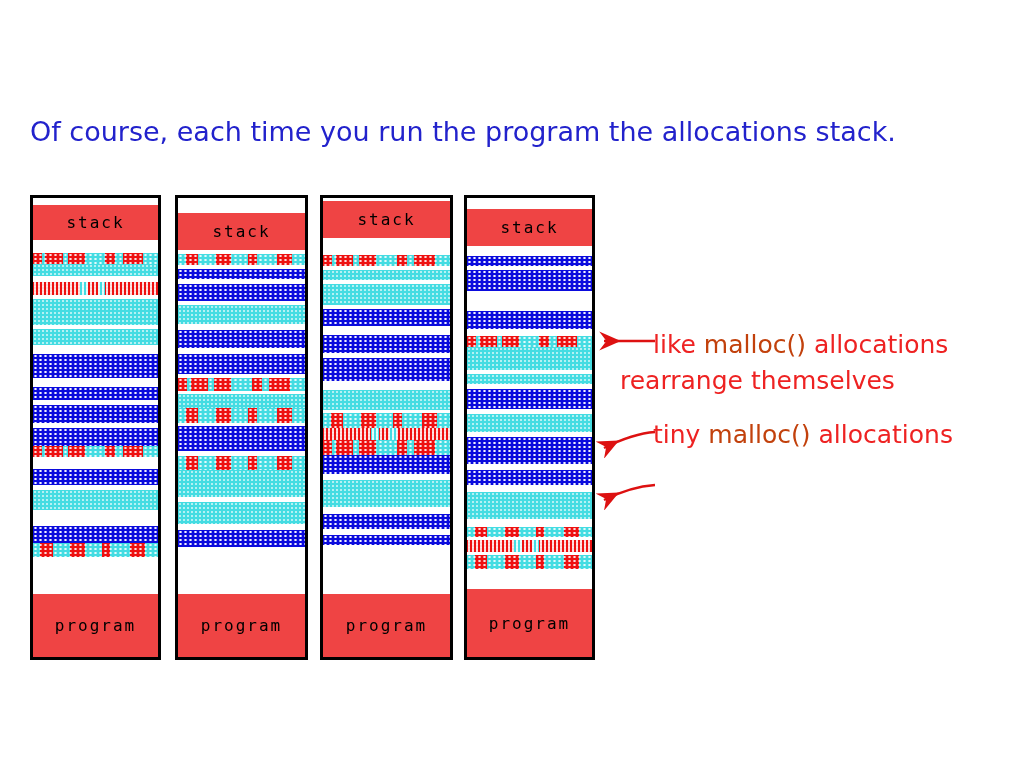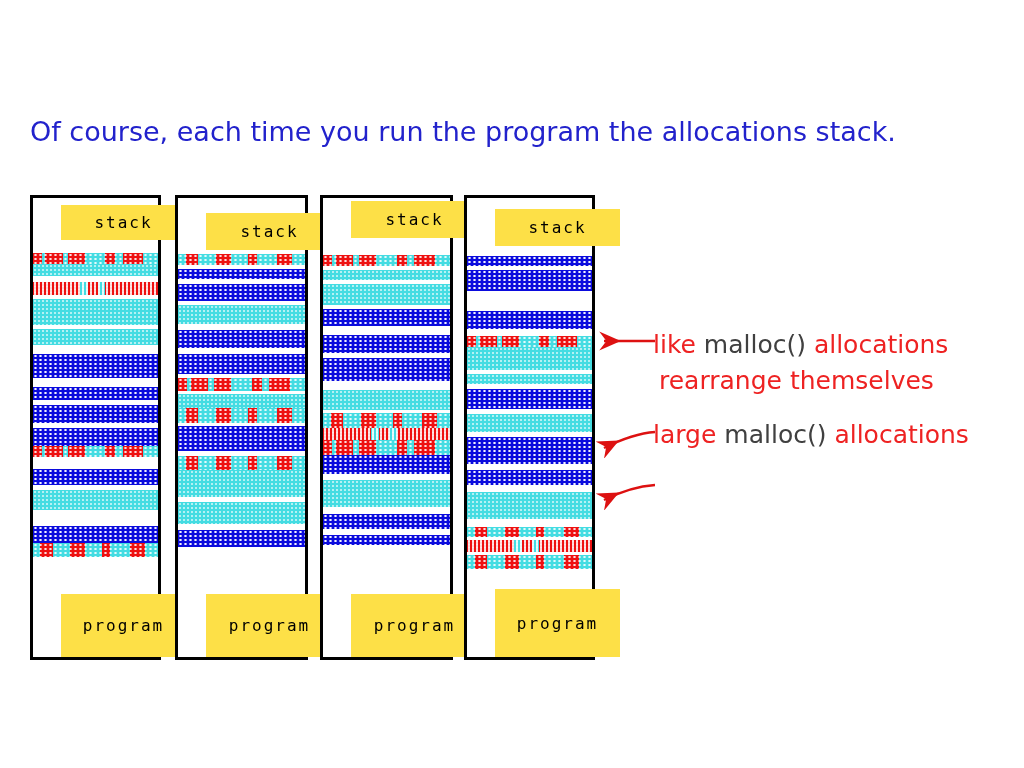--- a/index.html
+++ b/index.html
@@ -26,21 +26,21 @@
     display:flex; flex-direction:column;
   }
   .memcol.c1{left:30px;  width:131px;}
   .memcol.c2{left:175px; width:133px;}
   .memcol.c3{left:320px; width:133px;}
   .memcol.c4{left:464px; width:131px;}
   .band{width:100%; flex:0 0 auto;}
   .band.w{background:#ffffff;}
   .band.wf{background:#ffffff; flex:1 1 auto;}
   .band.stack,.band.prog{
-    background:#fde047; display:flex; align-items:center; justify-content:center;margin-left:28px;
+    background:#ef4444; display:flex; align-items:center; justify-content:center;
   }
   .band.stack span,.band.prog span{
     font-family:"DejaVu Sans Mono", monospace; font-size:16px; color:#000;
     letter-spacing:2px;
   }
   .band.c{
     background-color:#44dce2;
     background-image:radial-gradient(circle, rgba(255,255,255,.6) 1px, transparent 1.3px);
     background-size:4px 4px;
   }
@@ -67,23 +67,23 @@
   .band.mc{
     background-image:
       radial-gradient(circle, rgba(255,255,255,.9) 1.1px, transparent 1.35px),
       linear-gradient(90deg,#ee1111 0 38%,#44dce2 38% 44%,#ee1111 44% 52%,
         #44dce2 52% 58%,#ee1111 58% 100%);
     background-size:4px 3px,100% 100%;
   }
   
   .legend-line{position:absolute; font-size:25px; white-space:nowrap;}
   .legend-line .red{color:#ee2222;}
-  .legend-line .green{color:#404040;}
+  .legend-line .green{color:#c2410c;}
   .ll1{left:653px; top:330px;}
-  .ll2{left:659px; top:366px;}
+  .ll2{left:620px; top:366px;}
   .ll3{left:653px; top:420px;}
   .ll4{left:653px; top:474px;}
   .arrows{position:absolute; left:595px; top:320px; width:62px; height:195px;}
 </style>
 </head>
 <body>
 
 <div class="slide">
 
 
@@ -239,16 +239,16 @@
         <path d="M9,0 L0,4 L9,8 L6,4 Z" fill="#dd1111"></path>
       </marker>
     </defs>
     <path d="M60,21 L9,21" stroke="#dd1111" stroke-width="2.4" fill="none" marker-end="url(#ah)"></path>
     <path d="M60,112 C45,113 25,120 9,128" stroke="#dd1111" stroke-width="2.4" fill="none" marker-end="url(#ah)"></path>
     <path d="M60,165 C45,166 25,172 9,180" stroke="#dd1111" stroke-width="2.4" fill="none" marker-end="url(#ah)"></path>
   </svg>
 
   <div class="legend-line ll1"><span class="red">like </span><span class="green">malloc()</span><span class="red"> allocations</span></div>
   <div class="legend-line ll2"><span class="red">rearrange themselves</span></div>
-  <div class="legend-line ll3"><span class="red">large </span><span class="green">malloc()</span><span class="red"> allocations</span></div>
+  <div class="legend-line ll3"><span class="red">tiny </span><span class="green">malloc()</span><span class="red"> allocations</span></div>
 
 
 </div>
 
 </body></html>

